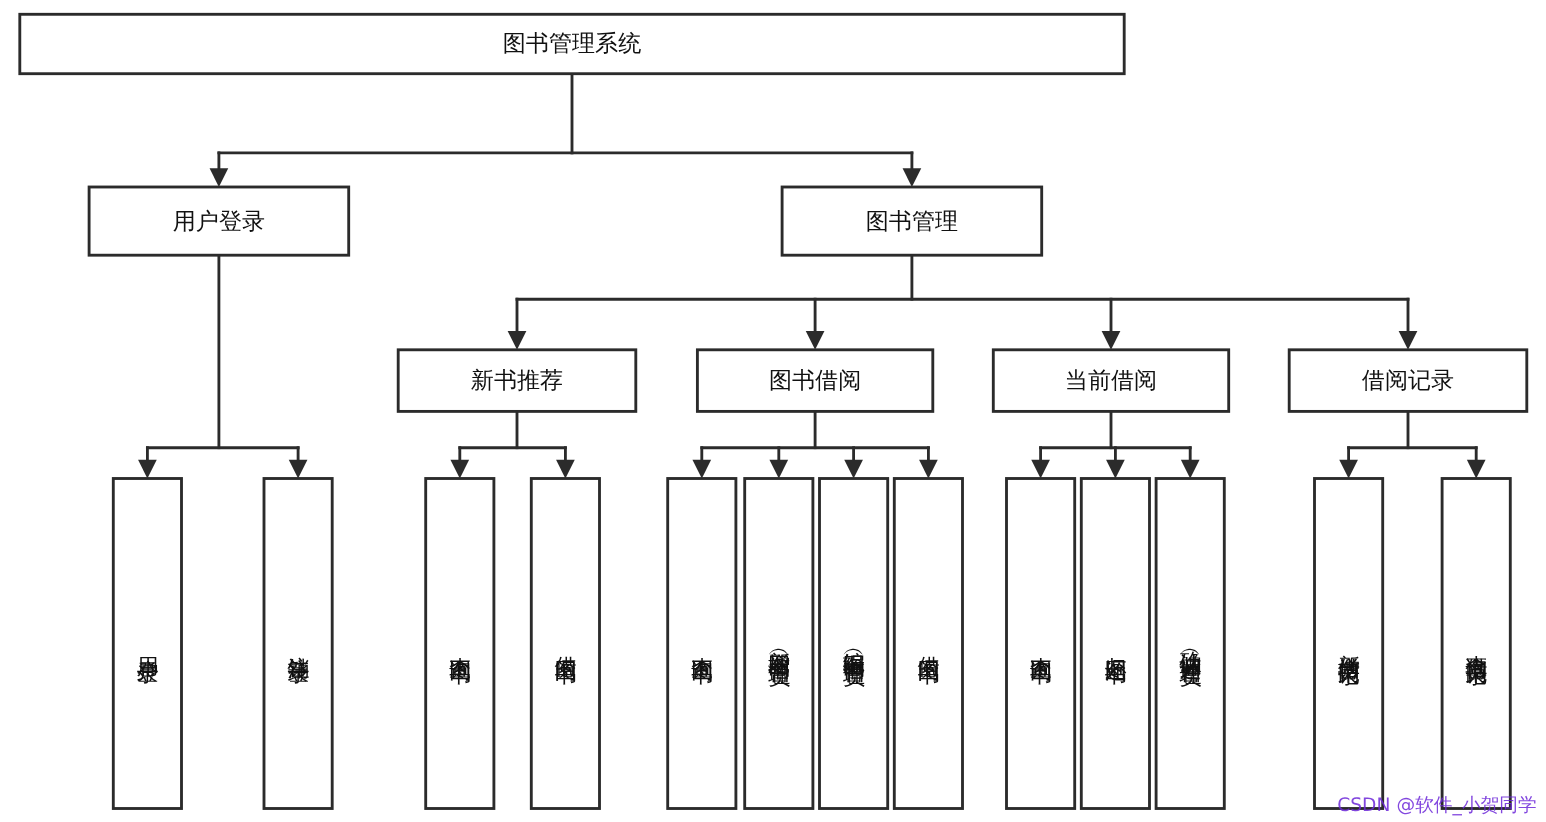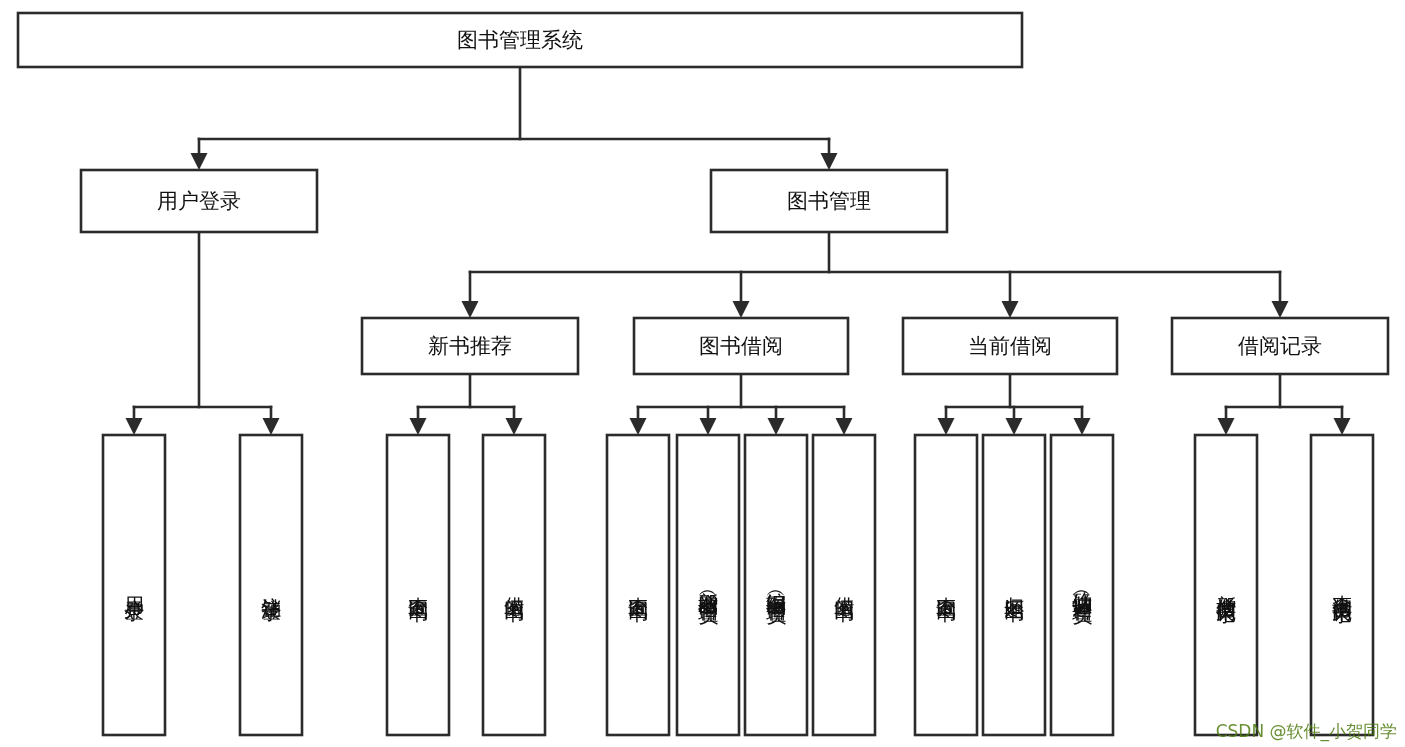--- a/index.html
+++ b/index.html
@@ -64,21 +64,21 @@
     color: #111111;
     letter-spacing: 2px;
     white-space: nowrap;
   }
   #watermark {
     position: absolute;
     right: 8px;
     bottom: 4px;
     font-family: "DejaVu Sans", "Liberation Sans", sans-serif;
     font-size: 17px;
-    color: #4d7c0f;
+    color: #6d28d9;
     opacity: 0.85;
     white-space: nowrap;
   }
 </style>
 </head>
 <body>
 
 <div id="diagram-root">
 
   <svg id="tree-svg" viewBox="0 0 1405 747">

